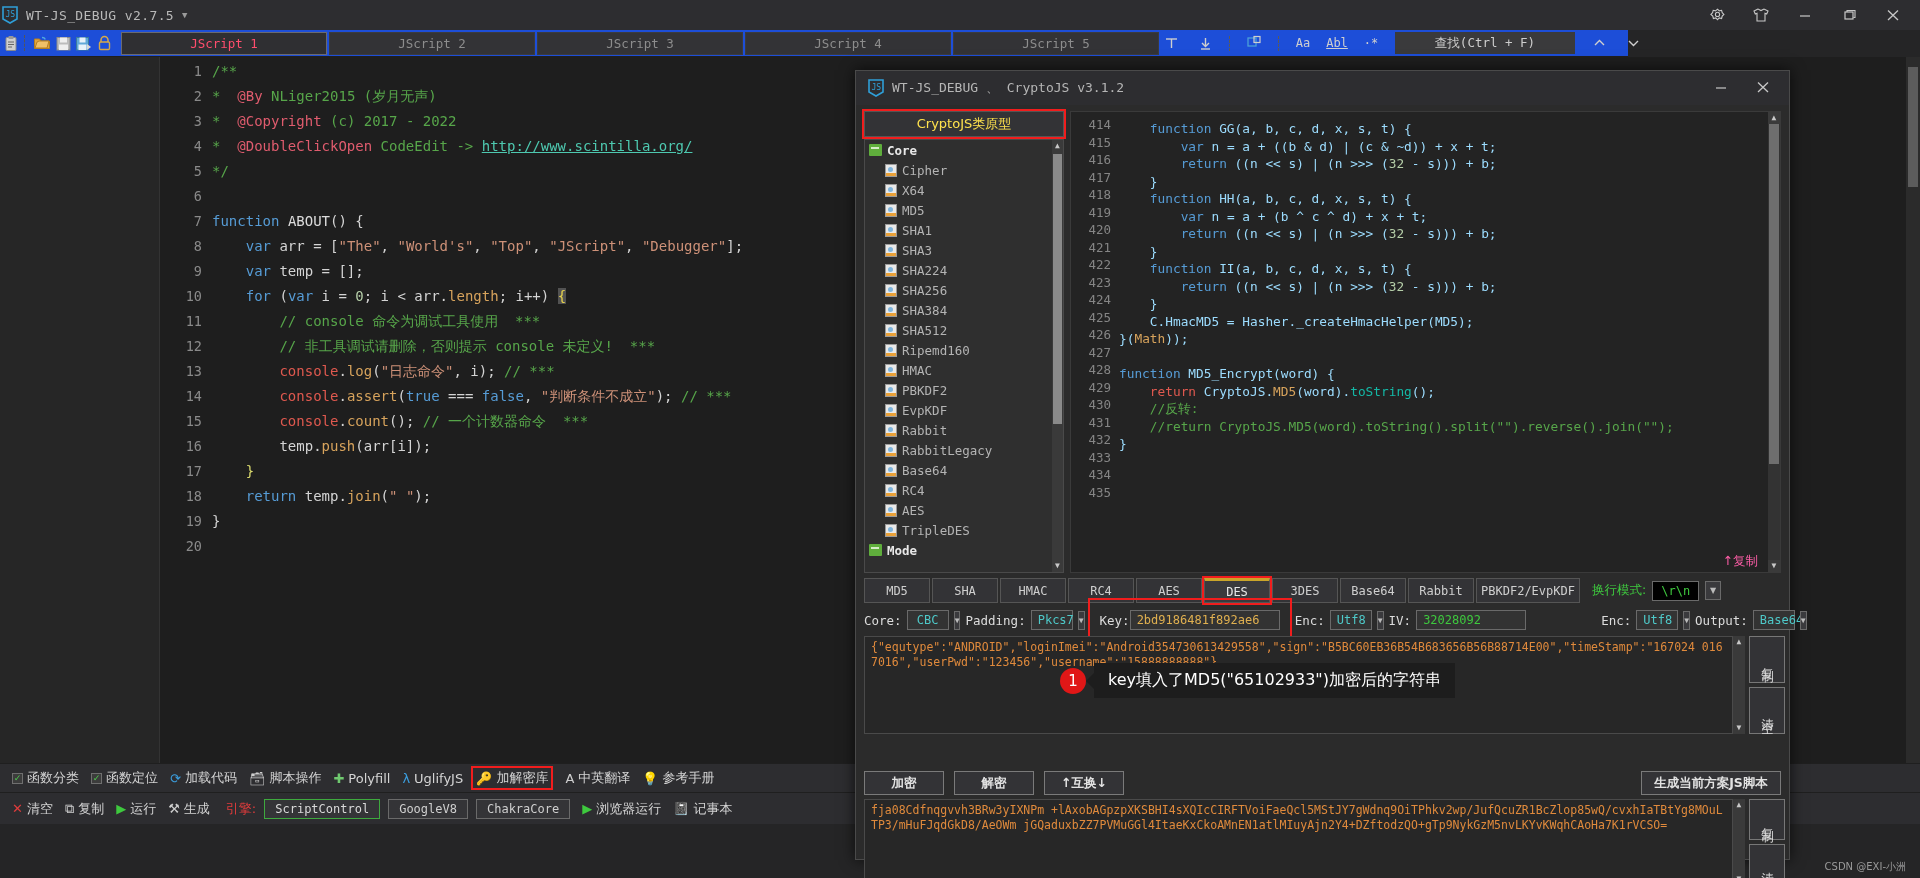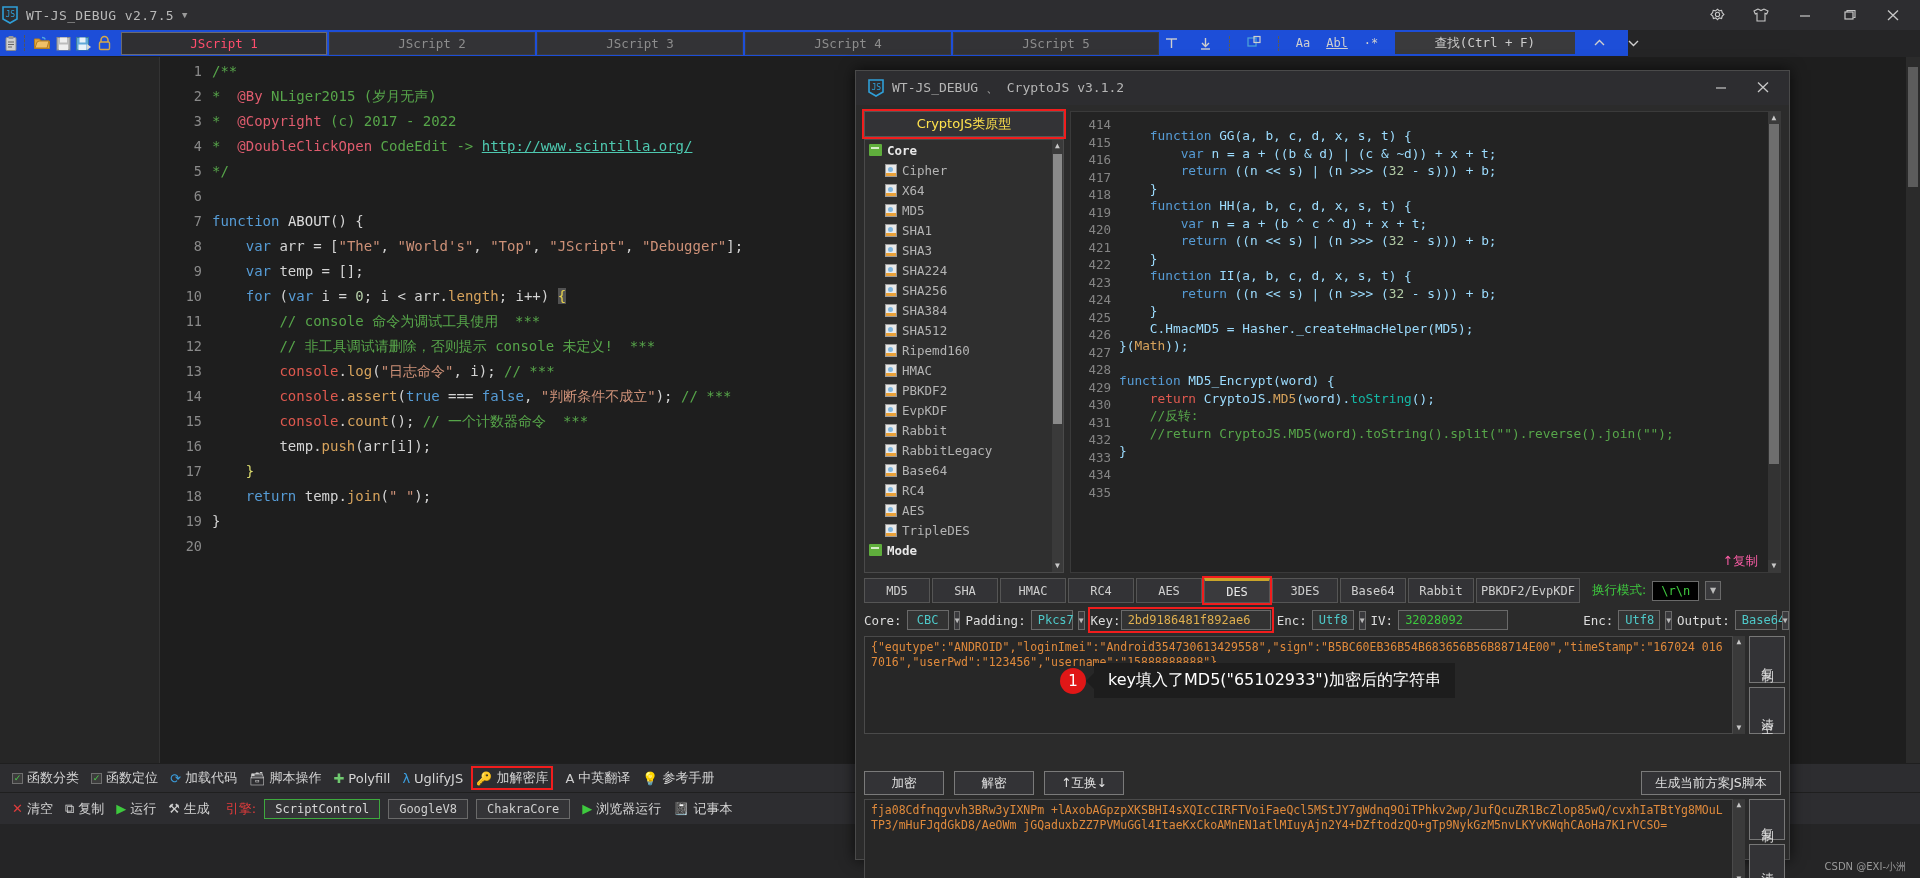--- a/index.html
+++ b/index.html
@@ -82,48 +82,48 @@
   .ico-file{width:12px;height:13px;background:#e9e9e9;margin-right:5px;margin-left:14px;position:relative;flex:0 0 auto;border:1px solid #9a9a9a;}
   .ico-file:after{content:"";position:absolute;left:0;bottom:0;width:10px;height:3px;background:#e8a13a;}
   .ico-file:before{content:"";position:absolute;left:2px;top:2px;width:5px;height:5px;border-radius:50%;background:#7fb5dd;}
   .tree-sb{position:absolute;right:0;top:0;width:11px;height:432px;background:#3a3a3a;}
   .tree-sb .thumb{position:absolute;left:1px;top:14px;width:9px;height:270px;background:#8a8a8a;}
   .sb-arrow{position:absolute;left:0;width:11px;height:12px;color:#c8c8c8;font-size:8px;text-align:center;line-height:12px;background:#3a3a3a;}
 
   .dcode{position:absolute;left:214px;top:6px;right:8px;height:462px;background:#232323;border:1px solid #3a3a3a;overflow:hidden;}
   .dln-col{position:absolute;left:0;top:4px;width:40px;text-align:right;}
   .dln{height:17.5px;line-height:17.5px;color:#858585;font-size:12.5px;font-family:"DejaVu Sans Mono",monospace;}
-  .dcode-col{position:absolute;left:48px;top:15px;right:14px;}
+  .dcode-col{position:absolute;left:48px;top:8px;right:14px;}
   .dcl{height:17.5px;line-height:17.5px;font-size:12.8px;white-space:pre;font-family:"DejaVu Sans Mono",monospace;color:#9cdcfe;}
   .dcode-sb{position:absolute;right:0;top:0;width:12px;height:100%;background:#333;}
   .dcode-sb .thumb{position:absolute;left:1px;top:12px;width:10px;height:340px;background:#6e6e6e;}
   .copy-up{position:absolute;right:22px;bottom:2px;color:#ff5ea8;font-size:12.5px;font-family:"DejaVu Sans",sans-serif;}
 
   .algo-tabs{position:absolute;left:8px;top:472px;right:8px;height:27px;display:flex;align-items:center;background:#2b2b2b;}
   .atab{width:66px;height:25px;background:#333336;border:1px solid #555;color:#cfcfcf;font-size:12px;display:flex;align-items:center;justify-content:center;margin-right:2px;font-family:"DejaVu Sans Mono",monospace;position:relative;}
   .atab.wide{width:104px;}
   .atab.active{border-top:3px solid #caa52a;color:#e8e8e8;background:#3a3a3d;}
   .atab.redbox{outline:2px solid #f11d1d;}
   .nlmode{margin-left:10px;color:#3ec93e;font-size:12.5px;font-family:"DejaVu Sans",sans-serif;display:flex;align-items:center;gap:6px;}
   .nlfield{background:#000000;border:1px solid #6a6a6a;color:#3ec93e;font-size:12px;padding:2px 8px;font-family:"DejaVu Sans Mono",monospace;}
   .ddarrow{width:16px;height:19px;background:#3a3a3d;border:1px solid #6a6a6a;color:#bbb;font-size:8px;display:flex;align-items:center;justify-content:center;}
 
   .params{position:absolute;left:8px;top:501px;right:8px;height:28px;display:flex;align-items:center;gap:5px;background:#2b2b2b;font-size:12.5px;color:#d4d4d4;font-family:"DejaVu Sans Mono",monospace;}
   .pl{color:#dcdcdc;}
   .pv{background:#333;border:1px solid #6a6a6a;color:#4ec9c9;font-size:12px;padding:2px 6px;min-width:42px;text-align:center;font-family:"DejaVu Sans Mono",monospace;}
   .pv.key{color:#e0b050;text-align:left;min-width:150px;}
   .pv.iv{color:#3ec93e;min-width:110px;text-align:left;}
-  .keywrap{outline:2px solid #f11d1d;padding:1px;display:flex;align-items:center;}
+  .keywrap{outline:2px solid #f11d1d;padding:10px;display:flex;align-items:center;}
 
   .io-in{position:absolute;left:8px;top:531px;right:8px;height:98px;background:#272727;border:1px solid #4a4a4a;padding:3px 6px;color:#e08a3c;font-size:11.5px;line-height:15px;word-break:break-all;font-family:"DejaVu Sans Mono",monospace;overflow:hidden;}
   .side-sb{position:absolute;right:44px;width:12px;background:#3a3a3a;}
   .side-btns{position:absolute;right:4px;width:36px;display:flex;flex-direction:column;gap:4px;}
   .vbtn{width:36px;background:#333336;border:1px solid #777;color:#ddd;font-size:12.5px;display:flex;align-items:center;justify-content:center;writing-mode:vertical-rl;letter-spacing:3px;font-family:"DejaVu Sans",sans-serif;}
 
-  .actions{position:absolute;left:8px;top:663px;right:8px;height:30px;display:flex;align-items:center;gap:10px;}
+  .actions{position:absolute;left:8px;top:663px;right:8px;height:30px;display:flex;align-items:center;gap:10px;font-weight:bold;}
   .abtn{min-width:80px;height:24px;background:#333336;border:1px solid #7a7a7a;color:#e2e2e2;font-size:12.5px;display:flex;align-items:center;justify-content:center;font-family:"DejaVu Sans",sans-serif;padding:0 10px;}
   .abtn.gen{margin-left:auto;min-width:140px;}
 
   .io-out{position:absolute;left:8px;top:694px;right:8px;height:86px;background:#272727;border:1px solid #4a4a4a;padding:3px 6px;color:#e08a3c;font-size:11.5px;line-height:15px;word-break:break-all;font-family:"DejaVu Sans Mono",monospace;overflow:hidden;}
 
   
   .callout{position:absolute;left:1060px;top:663px;display:flex;align-items:center;z-index:40;}
   .cbadge{width:26px;height:26px;border-radius:50%;background:#e01717;color:#fff;font-size:15px;display:flex;align-items:center;justify-content:center;font-family:"DejaVu Sans",sans-serif;}
   .cbubble{position:relative;margin-left:8px;background:#1d1d1d;color:#fff;font-size:16px;padding:7px 14px;font-family:"DejaVu Sans",sans-serif;white-space:nowrap;}
   .cbubble:before{content:"";position:absolute;left:-8px;top:50%;transform:translateY(-50%);border:8px solid transparent;border-right-color:#1d1d1d;border-left:0;}

